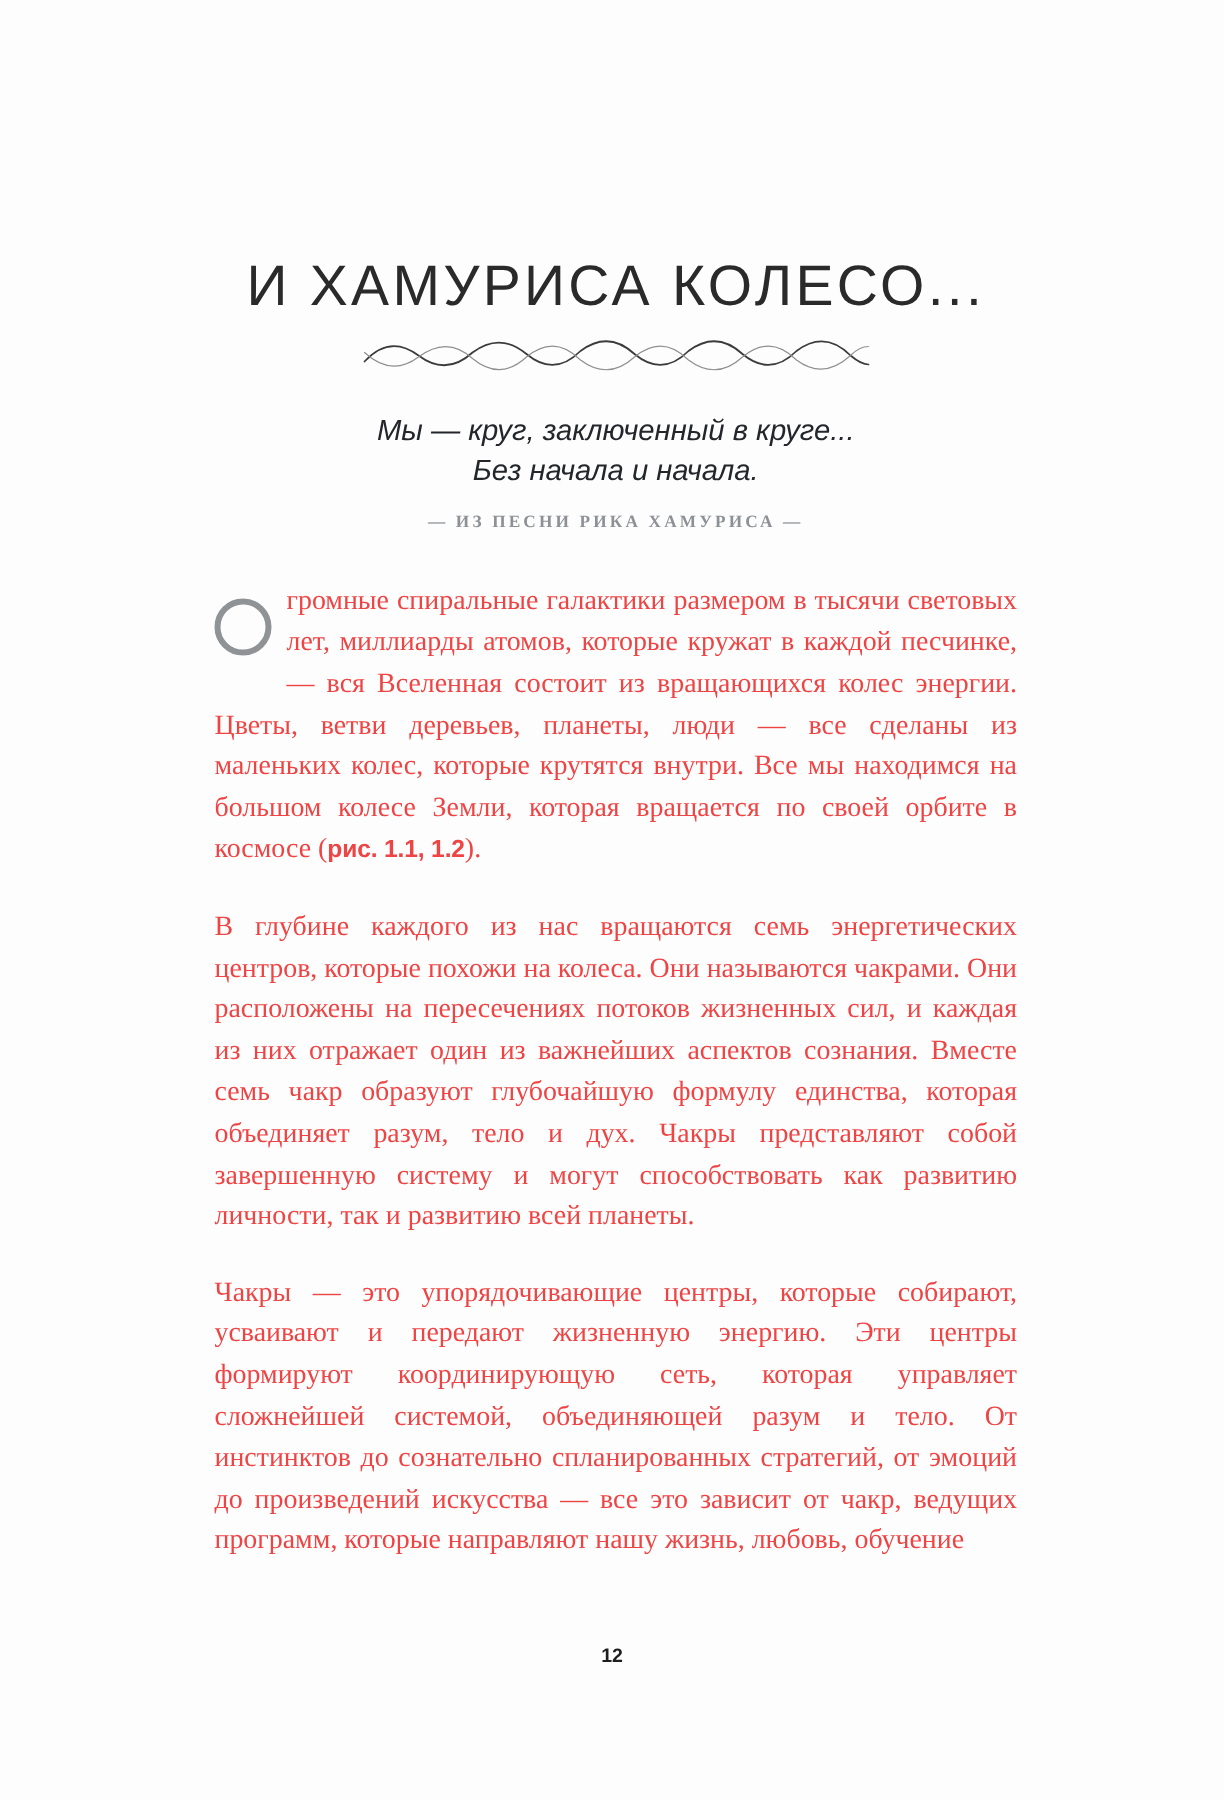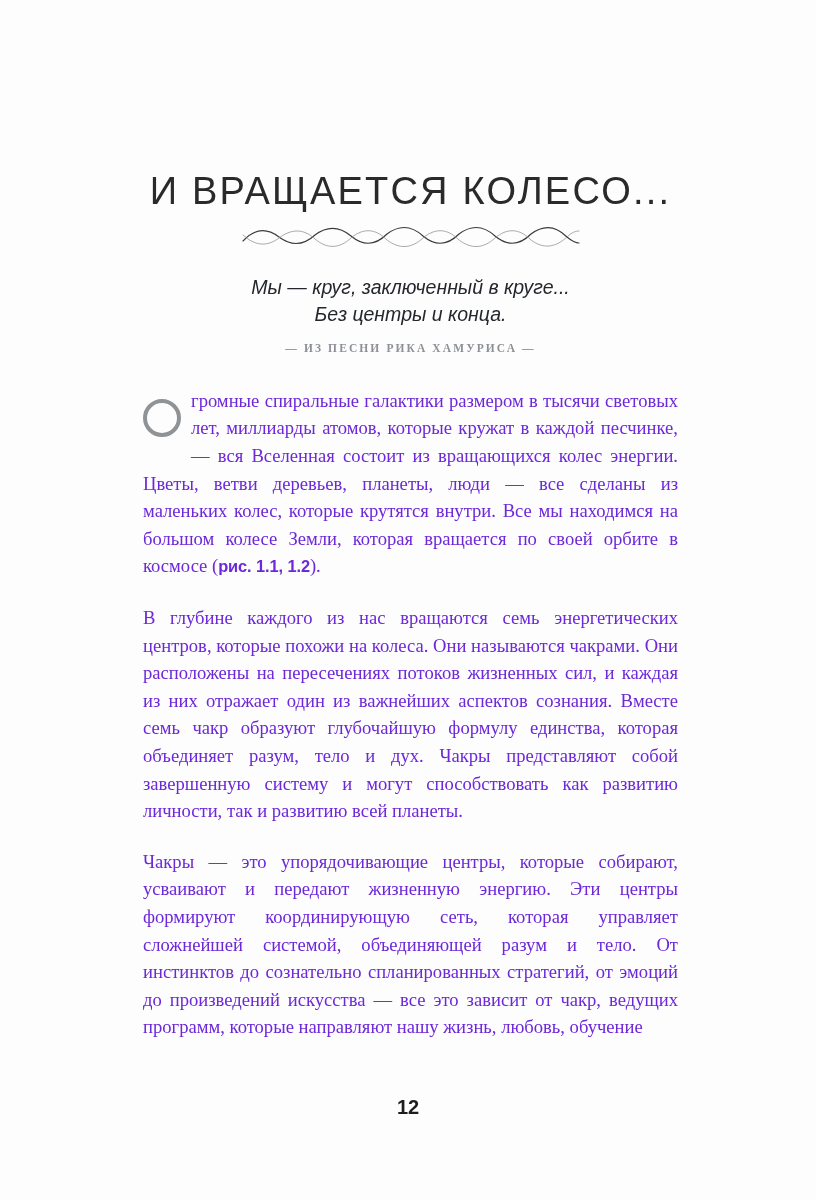--- a/index.html
+++ b/index.html
@@ -82,21 +82,21 @@
   .body-block {
     margin-top: 33px;
   }
 
   p.para {
     margin: 0 0 23px 0;
     font-size: 18.6px;
     line-height: 27.6px;
     text-align: justify;
     text-justify: inter-word;
-    color: #6d28d9;
+    color: #ef4444;
     hyphens: manual;
   }
   p.para:last-child {
     margin-bottom: 16px;
   }
 
   
   .dropcap-wrap {
     float: left;
     width: 46px;
@@ -124,41 +124,41 @@
 
   
   .page-number {
     position: absolute;
     left: 0;
     right: 0;
     top: 1096px;
     text-align: center;
     font-family: "Liberation Sans", "DejaVu Sans", sans-serif;
     font-weight: 700;
-    font-size: 20px;
+    font-size: 13px;
     color: #1d1d1d;
   }
 </style>
 </head>
 <body>
 
 <div class="page">
 
   <div class="content">
 
-    <h1 class="chapter-title">И ВРАЩАЕТСЯ КОЛЕСО...</h1>
+    <h1 class="chapter-title">И ХАМУРИСА КОЛЕСО...</h1>
 
     <svg class="ornament" viewBox="0 0 340 26" xmlns="http://www.w3.org/2000/svg">
       <path d="M2,17 C14,4 26,4 38,13 C50,22 62,22 74,11 C86,2 98,2 110,12 C122,22 134,22 146,10 C158,1 170,1 182,12 C194,22 206,22 218,10 C230,1 242,1 254,12 C266,22 278,22 290,10 C302,1 314,1 326,13 C332,18 336,19 338,19" fill="none" stroke="#3b3b3b" stroke-width="1.15" stroke-linecap="round"></path>
       <path d="M2,11 C14,22 26,23 38,14 C50,5 62,4 74,15 C86,25 98,25 110,14 C122,4 134,4 146,16 C158,25 170,25 182,14 C194,4 206,4 218,16 C230,25 242,25 254,14 C266,4 278,4 290,16 C302,25 314,24 326,13 C331,8 335,7 338,7" fill="none" stroke="#8e8e8e" stroke-width="0.75" stroke-linecap="round"></path>
     </svg>
 
     <div class="epigraph">
       <span class="epigraph-line">Мы — круг, заключенный в круге...</span>
-      <span class="epigraph-line">Без центры и конца.</span>
+      <span class="epigraph-line">Без начала и начала.</span>
     </div>
 
     <div class="attribution">— ИЗ ПЕСНИ РИКА ХАМУРИСА —</div>
 
     <div class="body-block">
 
       <p class="para">
         <span class="dropcap-wrap">
           <span class="dropcap-ring"></span>
         </span><span>громные спиральные галактики размером в тысячи световых лет, миллиарды атомов, которые кружат в каждой песчинке, — вся Вселенная состоит из вращающихся колес энергии. Цветы, ветви деревьев, планеты, люди — все сделаны из маленьких колес, которые крутятся внутри. Все мы находимся на большом колесе Земли, которая вращается по своей орбите в космосе (</span><span class="figref">рис. 1.1, 1.2</span><span>).</span>

